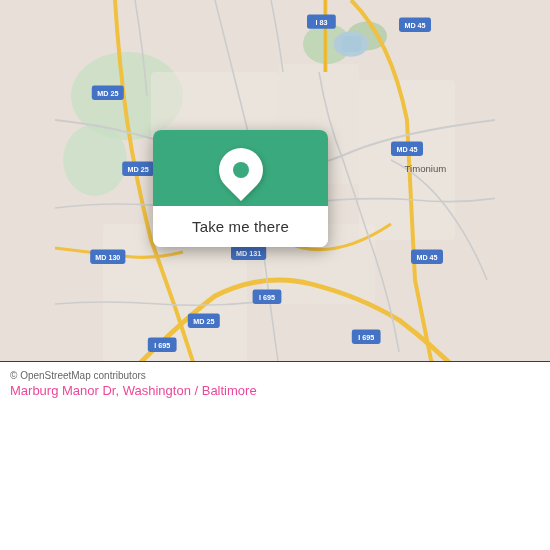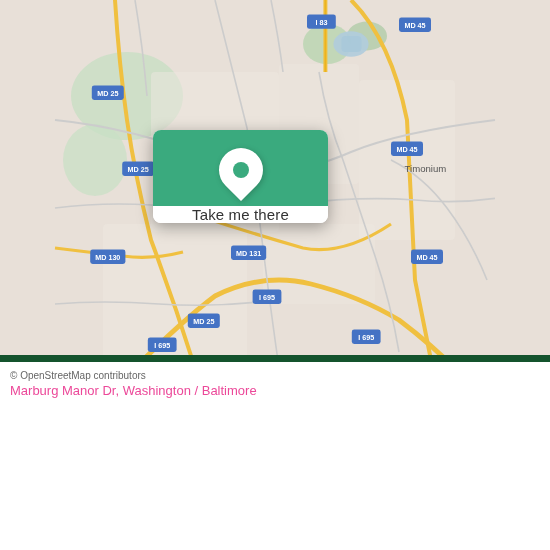--- a/index.html
+++ b/index.html
@@ -66,41 +66,41 @@
     .location-pin-inner {
       width: 16px;
       height: 16px;
       border-radius: 50%;
       background: #3aaa7e;
       transform: rotate(45deg);
     }
 
     #popup-button {
       width: 100%;
-      padding: 0 8px;
+      padding: 12px 8px;
       background: white;
       border: none;
       cursor: pointer;
       font-size: 15px;
       font-weight: 500;
       color: #333;
       text-align: center;
       letter-spacing: 0.01em;
     }
 
     
     #bottom-bar {
       position: absolute;
       bottom: 0;
       left: 0;
       width: 100%;
       background: white;
       padding: 8px 10px 10px 10px;
       z-index: 10;
-      border-top: 7px solid #14532d;
+      border-top: 1px solid #14532d;
     }
 
     #copyright-text {
       font-size: 10px;
       color: #666;
       margin-bottom: 2px;
     }
 
     #location-label {
       font-size: 13px;

